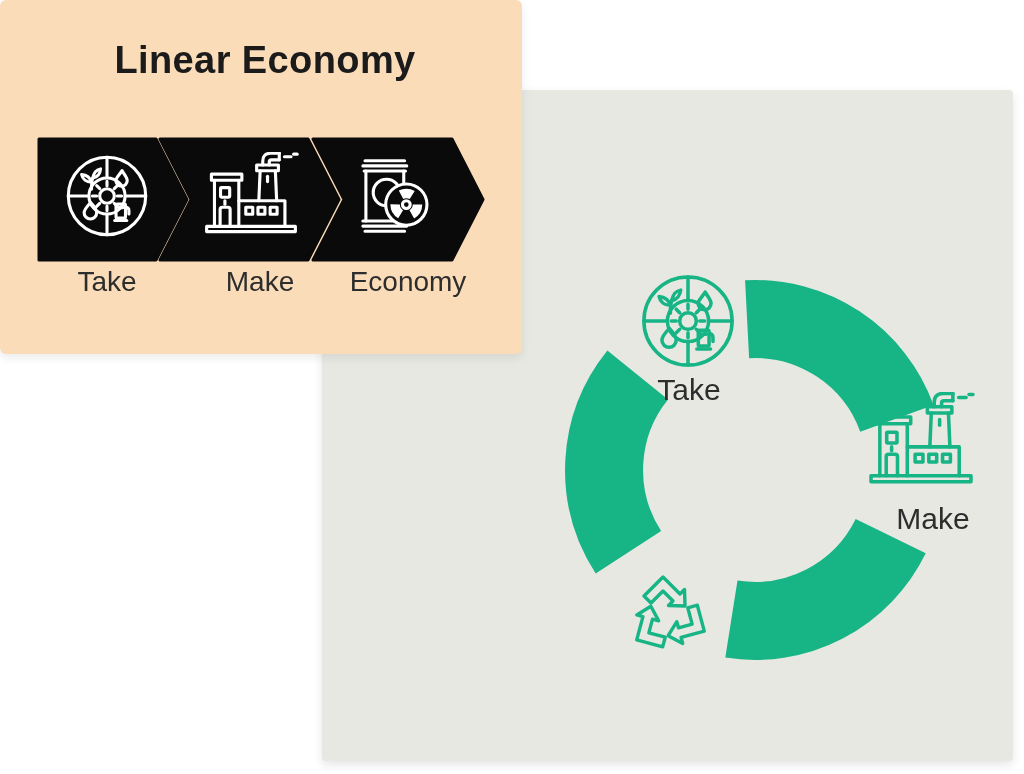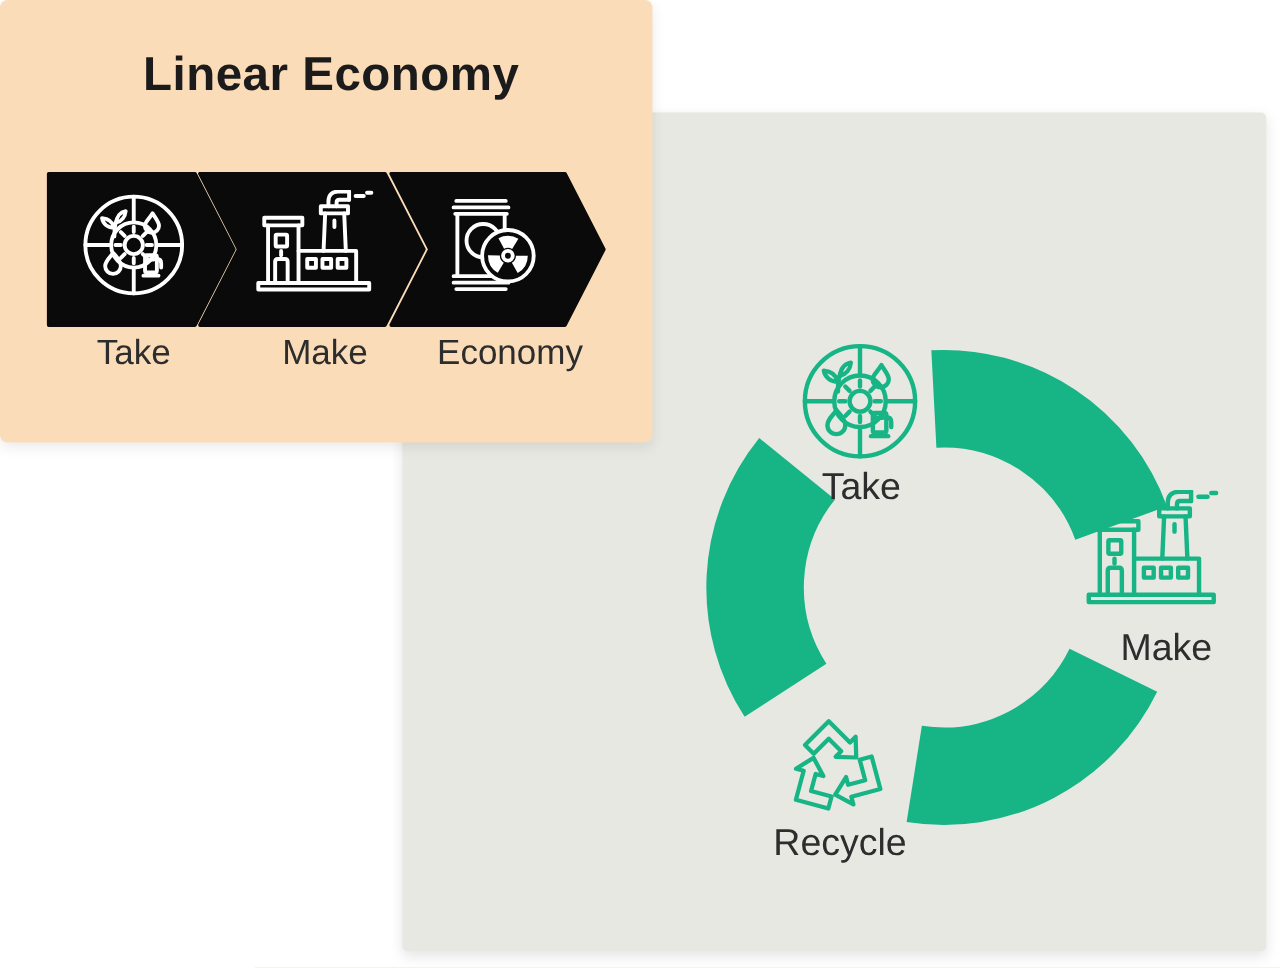--- a/index.html
+++ b/index.html
@@ -141,21 +141,20 @@
       <path class="ring-arc" d="M306.4,462.2 A151,151 0 0 1 315.7,285"></path>
       <path class="ring-arc" d="M568.7,446.2 A151,151 0 0 1 409.4,529.1"></path>
 
       <use href="#i-nat" x="317" y="182" width="98" height="98" class="icon-green"></use>
       <use href="#i-factory" x="545" y="302" width="108" height="98" class="icon-green"></use>
       <use href="#i-recycle" x="296" y="474" width="100" height="100" class="icon-green"></use>
     </svg>
 
     <div class="step-label circ-label clbl-take">Take</div>
     <div class="step-label circ-label clbl-make">Make</div>
-    <div class="step-label circ-label clbl-recycle">Recycle</div>
   </section>
 
   <section class="panel panel-peach">
     <h2 class="title linear-title">Linear Economy</h2>
 
     <svg class="arrows-svg" viewBox="0 0 522 140">
       <polygon class="arrow-shape" points="39,9 156,9 187,69.5 156,130 39,130"></polygon>
       <polygon class="arrow-shape" points="160,9 308,9 339,69.5 308,130 160,130 191,69.5"></polygon>
       <polygon class="arrow-shape" points="313,9 452,9 483,69.5 452,130 313,130 344,69.5"></polygon>
 

